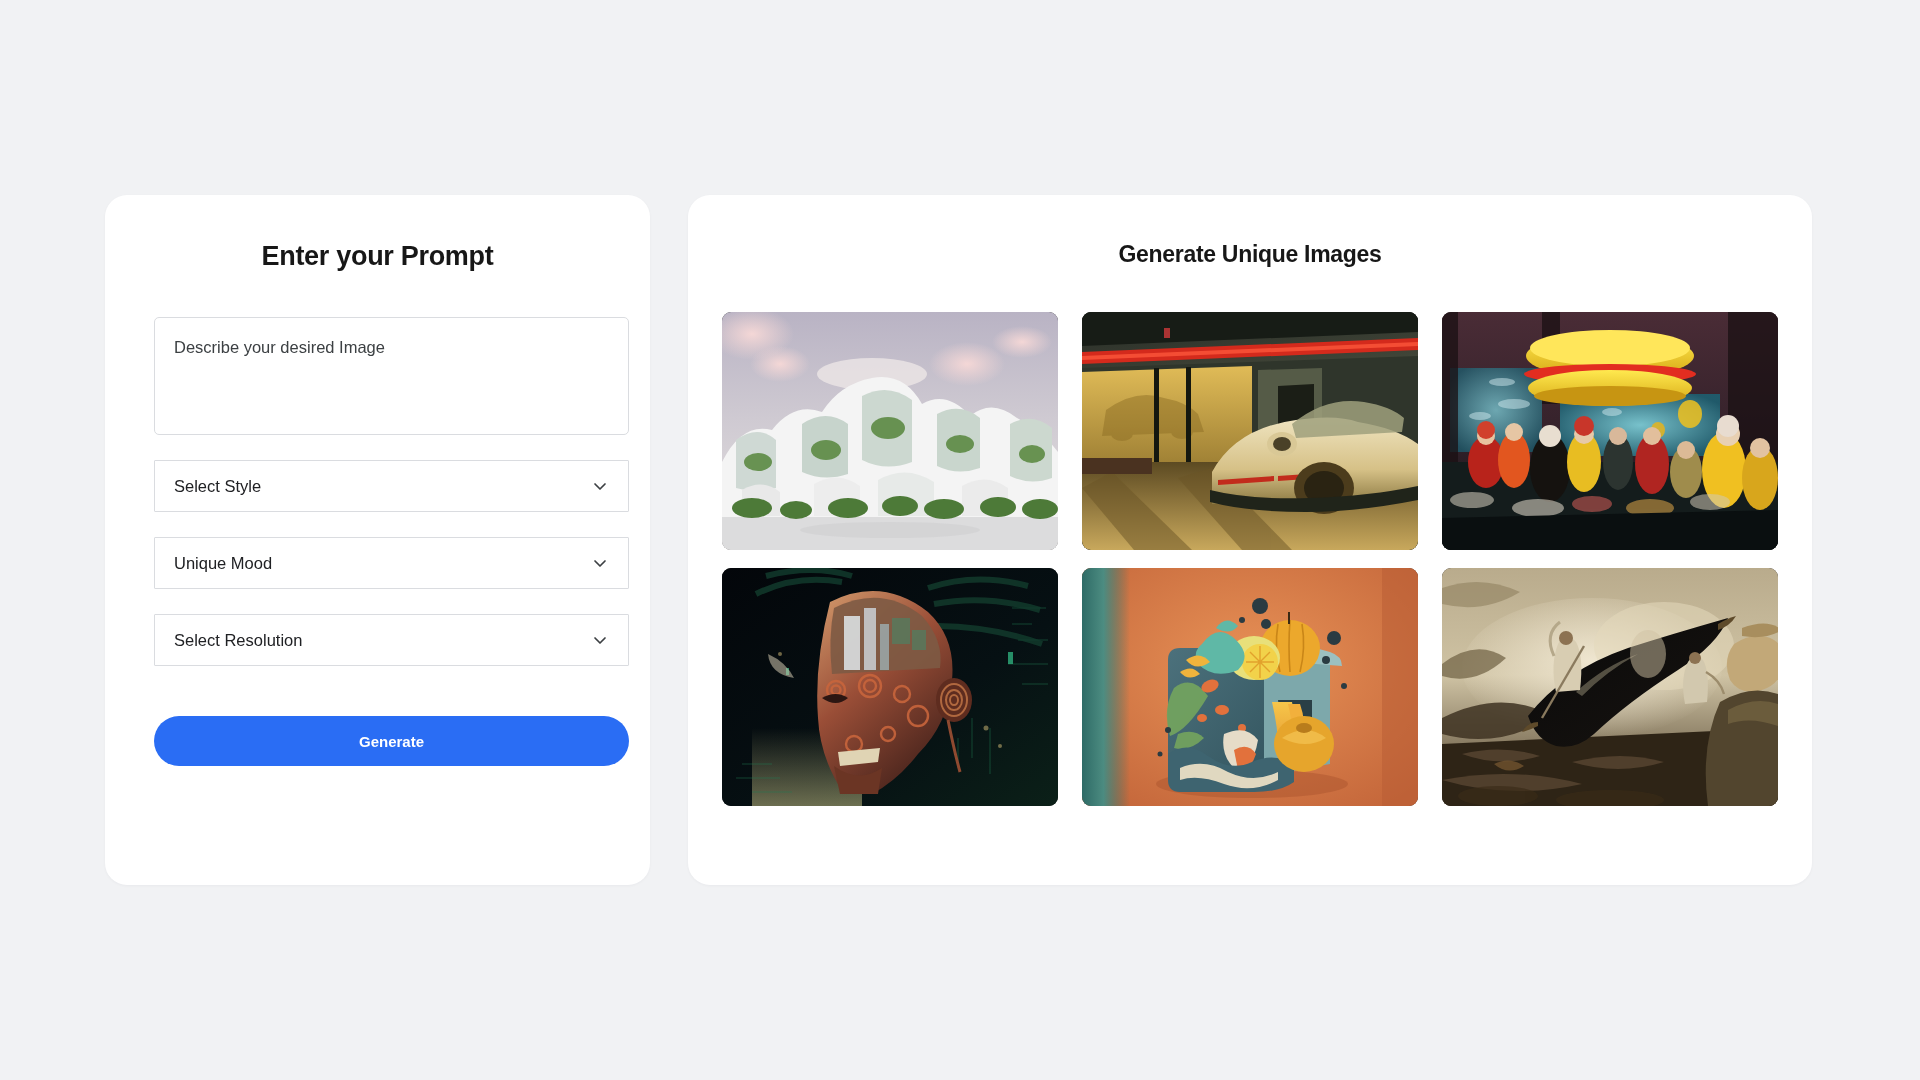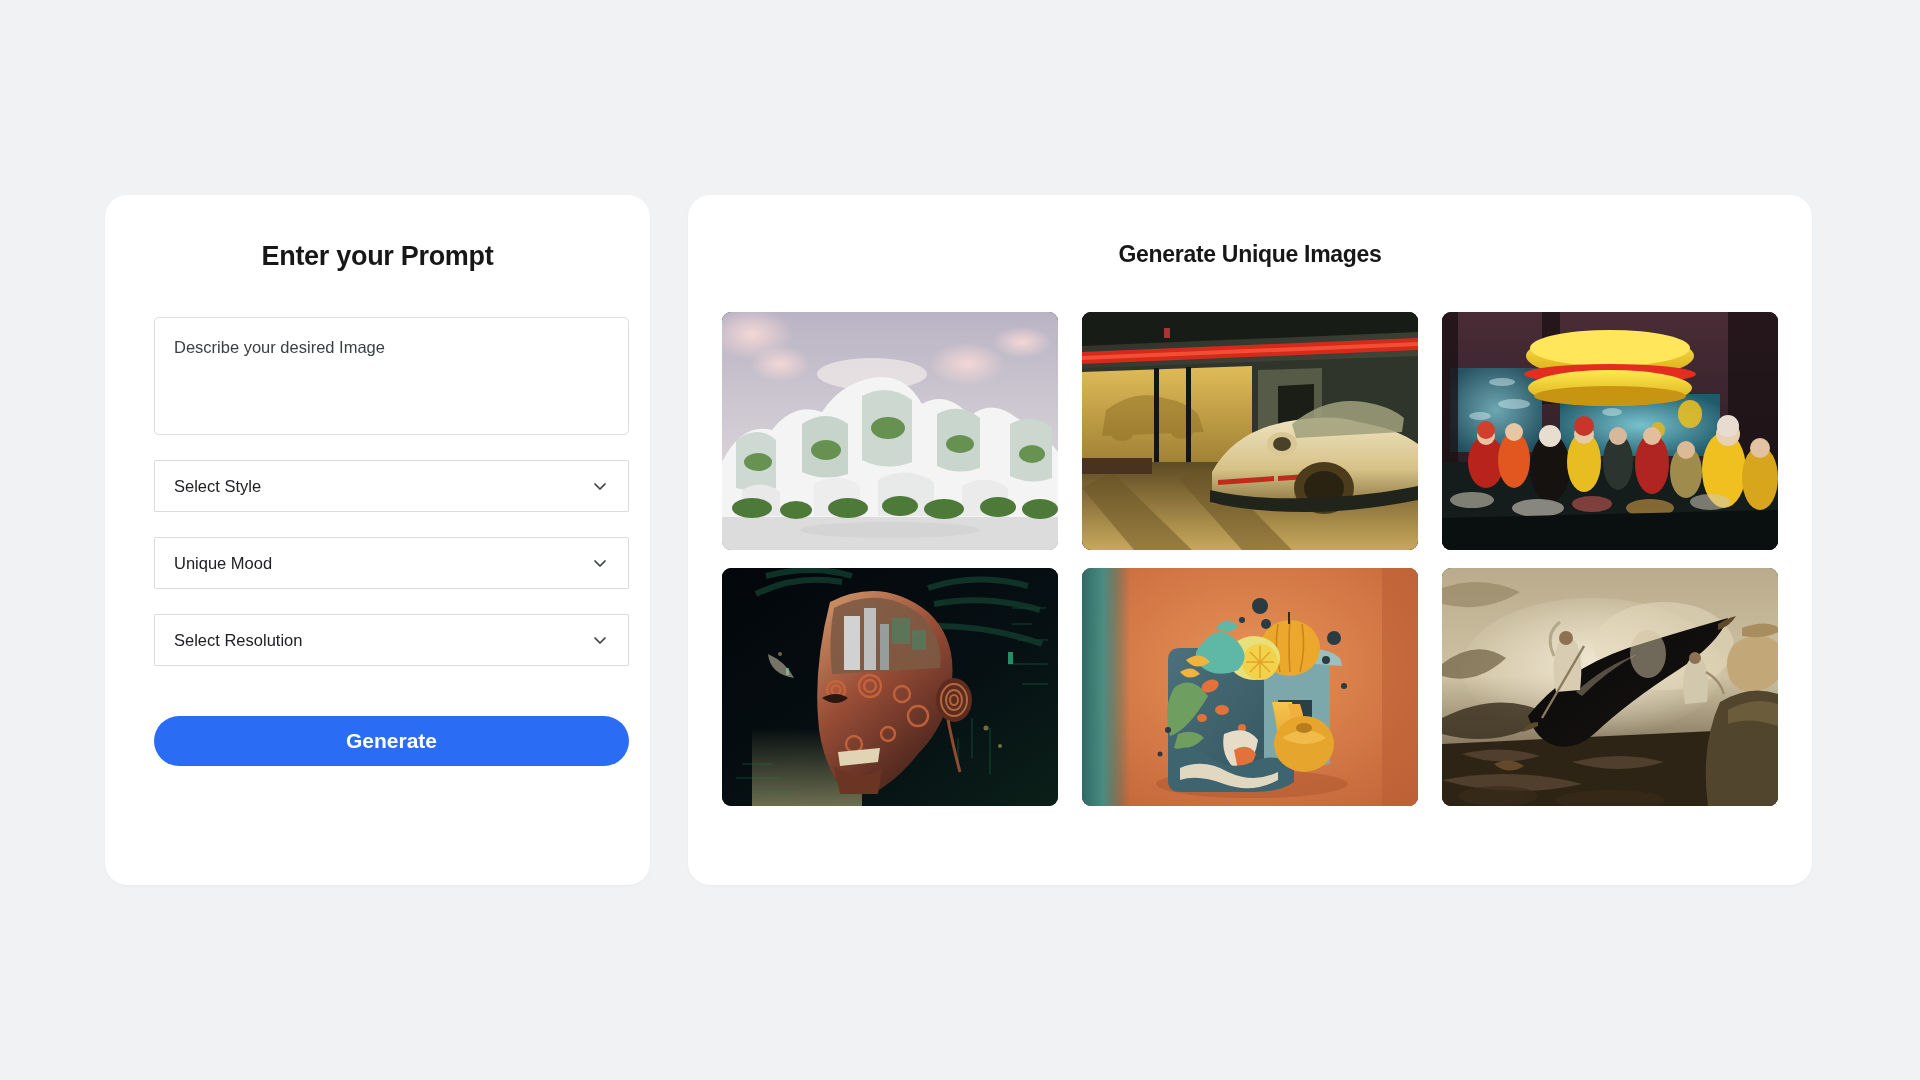--- a/index.html
+++ b/index.html
@@ -97,21 +97,21 @@
 
   .generate-button {
     width: 475px;
     height: 50px;
     margin-top: 50px;
     border: none;
     border-radius: 28px;
     background: #2a6df4;
     color: #ffffff;
     font-family: "Liberation Sans", sans-serif;
-    font-size: 21px;
+    font-size: 15px;
     font-weight: bold;
     cursor: pointer;
     display: block;
   }
 
   
   .gallery-card {
     position: absolute;
     left: 688px;
     top: 195px;

